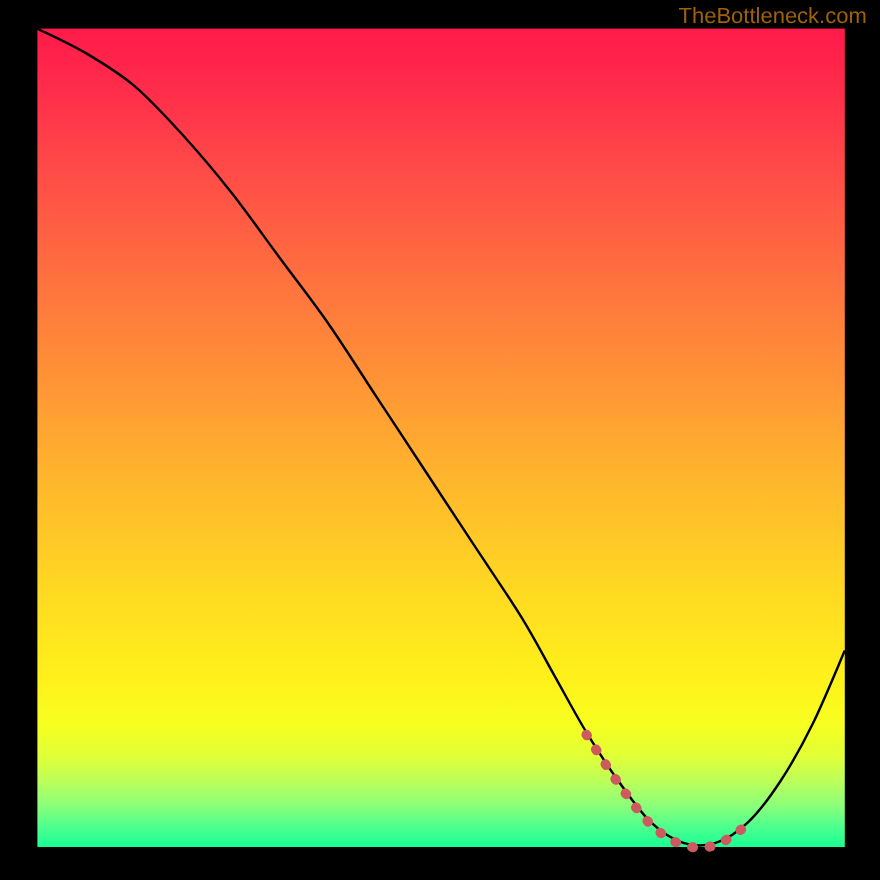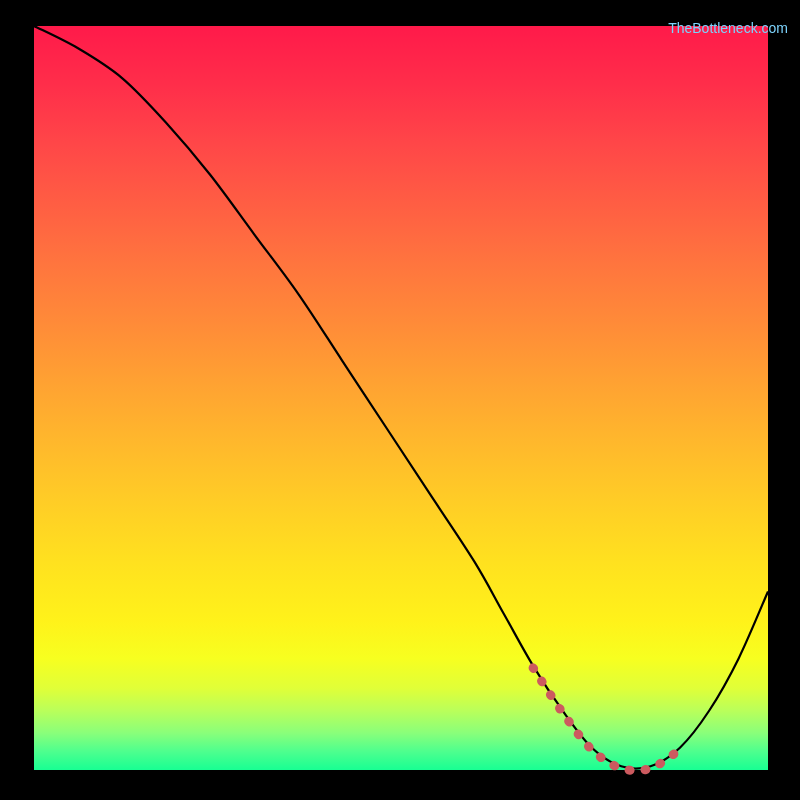--- a/index.html
+++ b/index.html
@@ -5,24 +5,24 @@
   * { margin: 0; padding: 0; box-sizing: border-box; }
   body {
     width: 800px;
     height: 800px;
     background: #000;
     position: relative;
     font-family: Arial, sans-serif;
   }
   .attribution {
     position: absolute;
-    top: 20px;
+    top: 4px;
     right: 12px;
-    color: #7dd3fc;
-    font-size: 14px;
+    color: #a16207;
+    font-size: 20px;
     font-weight: 500;
     z-index: 10;
   }
   .plot-area {
     position: absolute;
     left: 34px;
     top: 26px;
     width: 734px;
     height: 744px;
   }

